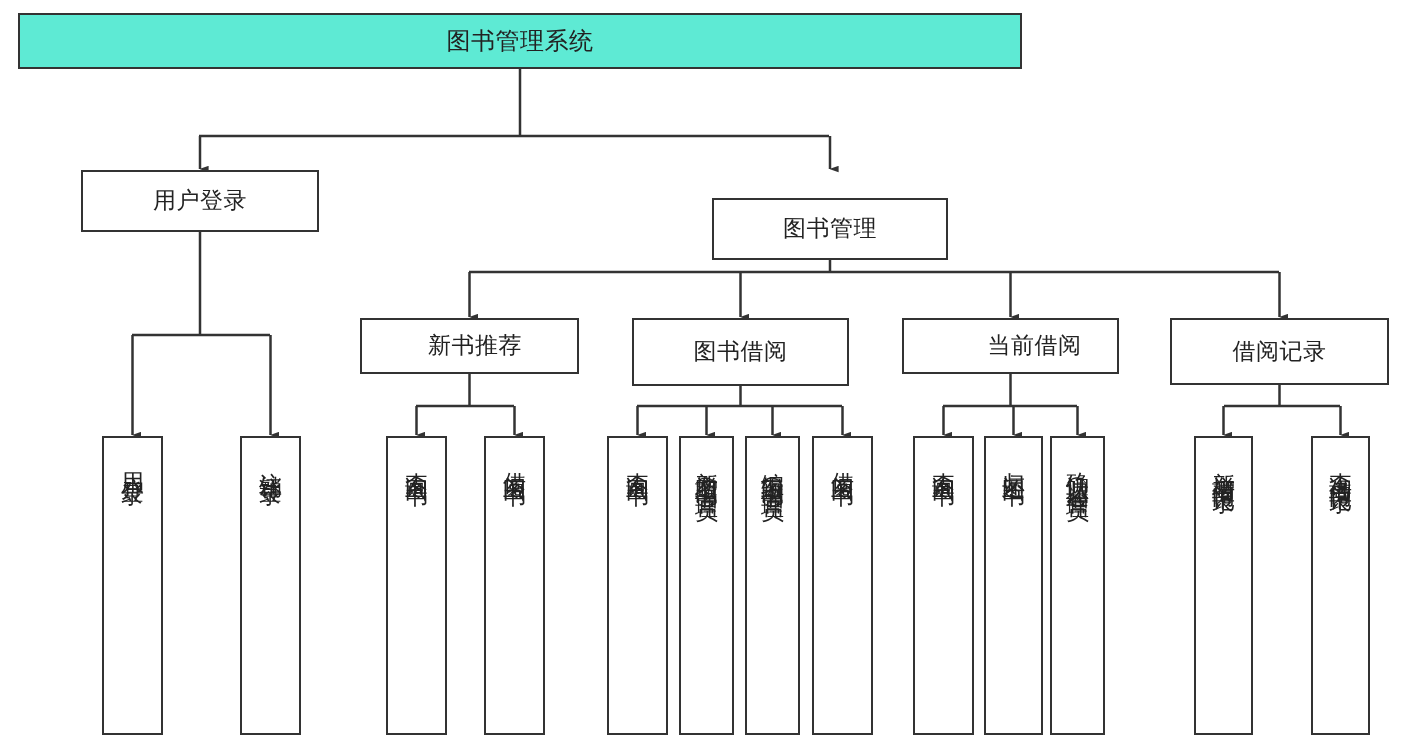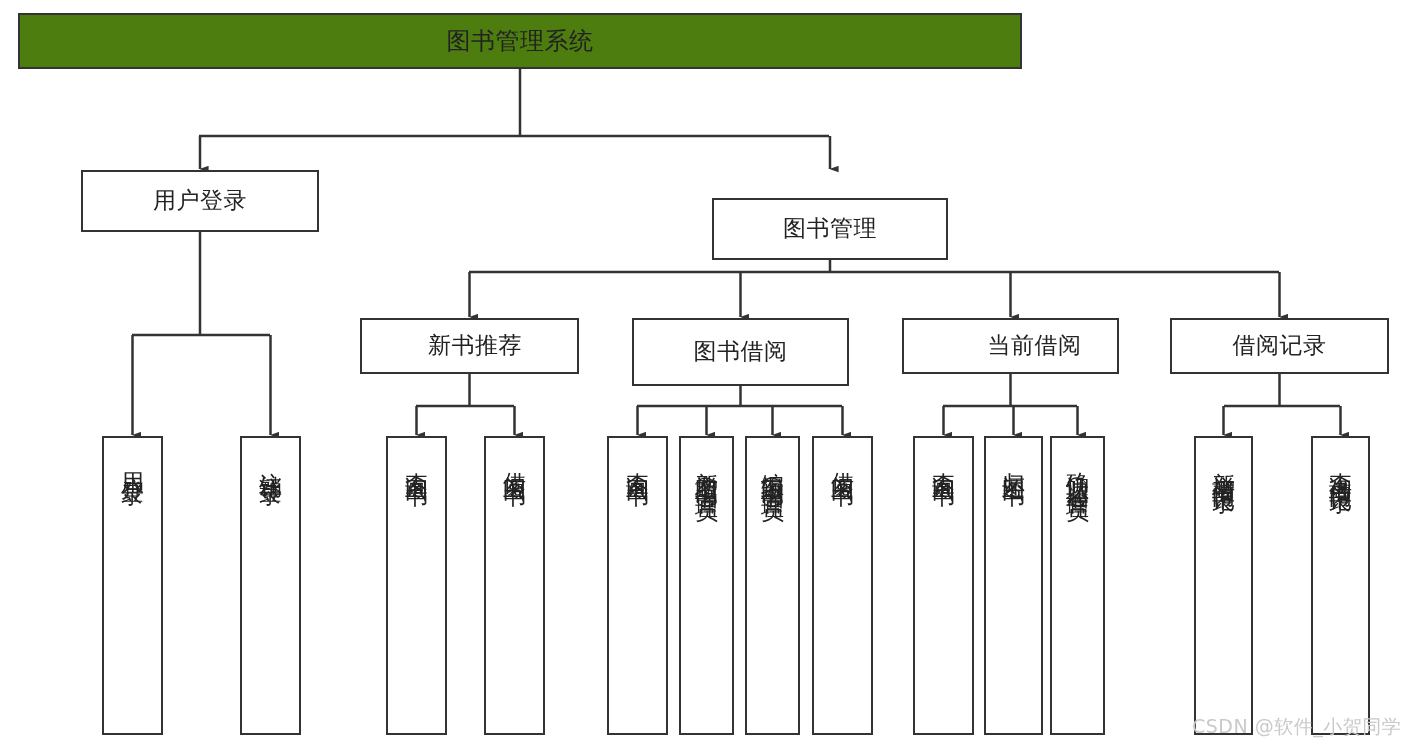--- a/index.html
+++ b/index.html
@@ -120,39 +120,39 @@
         <path d="M1013.5,406 L1013.5,435" stroke="#333333" stroke-width="2.5" fill="none" marker-end="url(#arrowhead)"></path>
         <path d="M1077.5,406 L1077.5,435" stroke="#333333" stroke-width="2.5" fill="none" marker-end="url(#arrowhead)"></path>
         <path d="M1279.5,374 L1279.5,406" stroke="#333333" stroke-width="2.5" fill="none"></path>
         <path d="M1224,406 L1340,406" stroke="#333333" stroke-width="2.5" fill="none"></path>
         <path d="M1223.5,406 L1223.5,435" stroke="#333333" stroke-width="2.5" fill="none" marker-end="url(#arrowhead)"></path>
         <path d="M1340.5,406 L1340.5,435" stroke="#333333" stroke-width="2.5" fill="none" marker-end="url(#arrowhead)"></path>
       </g>
   </svg>
 
   <div id="node-layer">
-      <div class="node horiz root tall" style="left: 18px; top: 13px; width: 1004px; height: 56px; border-color: rgb(51, 51, 51); background: #4d7c0f;">
+      <div class="node horiz root tall" style="left: 18px; top: 13px; width: 1004px; height: 56px; border-color: rgb(51, 51, 51); background: #5eead4;">
         <span class="node-label" style="color: rgb(34, 34, 34);">图书管理系统</span>
       </div>
       <div class="node horiz" style="left: 81px; top: 170px; width: 238px; height: 62px; border-color: rgb(51, 51, 51); background: rgb(255, 255, 255);">
         <span class="node-label" style="color: rgb(34, 34, 34);">用户登录</span>
       </div>
       <div class="node horiz" style="left: 712px; top: 170px; width: 236px; height: 62px; border-color: rgb(51, 51, 51); background: rgb(255, 255, 255); margin-top: 28px;">
         <span class="node-label" style="color: rgb(34, 34, 34);">图书管理</span>
       </div>
       <div class="node horiz" style="left: 360px; top: 318px; width: 219px; height: 56px; border-color: rgb(51, 51, 51); background: rgb(255, 255, 255); padding-left: 11px;">
         <span class="node-label" style="color: rgb(34, 34, 34);">新书推荐</span>
       </div>
       <div class="node horiz" style="left: 632px; top: 318px; width: 217px; height: 68px; border-color: rgb(51, 51, 51); background: rgb(255, 255, 255);">
         <span class="node-label" style="color: rgb(34, 34, 34);">图书借阅</span>
       </div>
       <div class="node horiz" style="left: 902px; top: 318px; width: 217px; height: 56px; border-color: rgb(51, 51, 51); background: rgb(255, 255, 255); padding-left: 48px;">
         <span class="node-label" style="color: rgb(34, 34, 34);">当前借阅</span>
       </div>
-      <div class="node horiz" style="left: 1170px; top: 318px; width: 219px; height: 56px; border-color: rgb(51, 51, 51); background: rgb(255, 255, 255);">
+      <div class="node horiz" style="left: 1170px; top: 318px; width: 219px; height: 67px; border-color: rgb(51, 51, 51); background: rgb(255, 255, 255);">
         <span class="node-label" style="color: rgb(34, 34, 34);">借阅记录</span>
       </div>
       <div class="node vert" style="left: 102px; top: 436px; width: 61px; height: 299px; border-color: rgb(51, 51, 51); background: rgb(255, 255, 255);">
         <span class="node-label" style="color: rgb(34, 34, 34);">用户登录</span>
       </div>
       <div class="node vert" style="left: 240px; top: 436px; width: 61px; height: 299px; border-color: rgb(51, 51, 51); background: rgb(255, 255, 255);">
         <span class="node-label" style="color: rgb(34, 34, 34);">注销登录</span>
       </div>
       <div class="node vert" style="left: 386px; top: 436px; width: 61px; height: 299px; border-color: rgb(51, 51, 51); background: rgb(255, 255, 255);">
         <span class="node-label" style="color: rgb(34, 34, 34);">查询图书</span>
@@ -182,15 +182,14 @@
         <span class="node-label" style="color: rgb(34, 34, 34);">确认归还（管理员）</span>
       </div>
       <div class="node vert tall" style="left: 1194px; top: 436px; width: 59px; height: 299px; border-color: rgb(51, 51, 51); background: rgb(255, 255, 255);">
         <span class="node-label" style="color: rgb(34, 34, 34);">新增借阅记录</span>
       </div>
       <div class="node vert tall" style="left: 1311px; top: 436px; width: 59px; height: 299px; border-color: rgb(51, 51, 51); background: rgb(255, 255, 255);">
         <span class="node-label" style="color: rgb(34, 34, 34);">查询借阅记录</span>
       </div>
     </div>
 
-  <div class="watermark" style="left: 1192px; top: 714px; color: rgb(201, 201, 201);">CSDN @软件_小贺同学</div>
 
 </div>
 
 </body></html>

